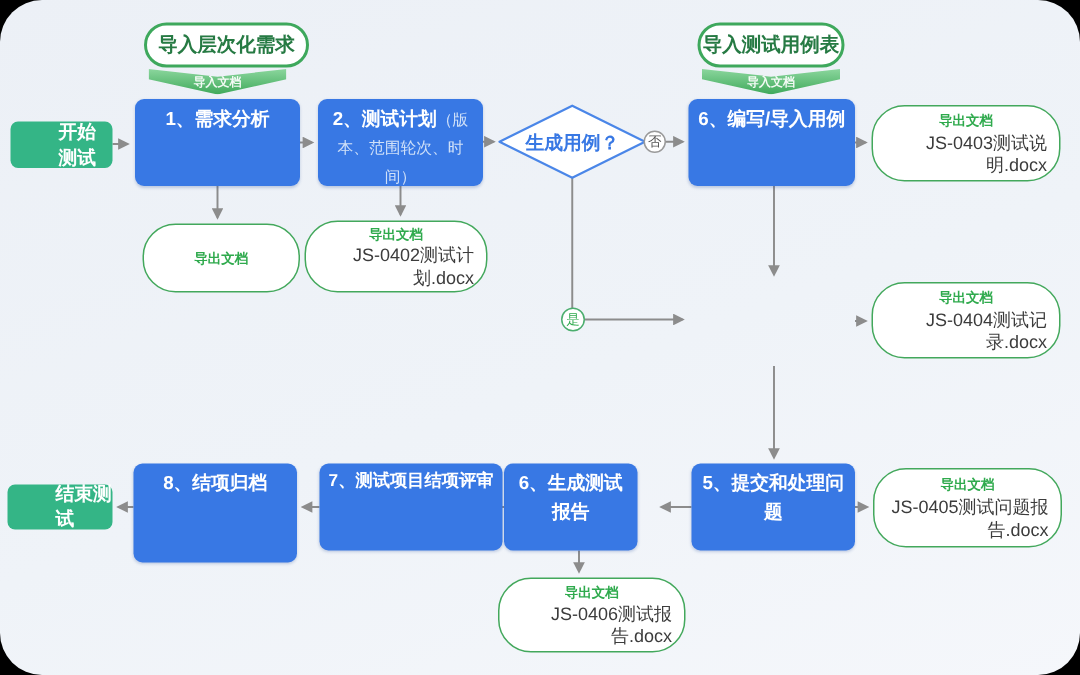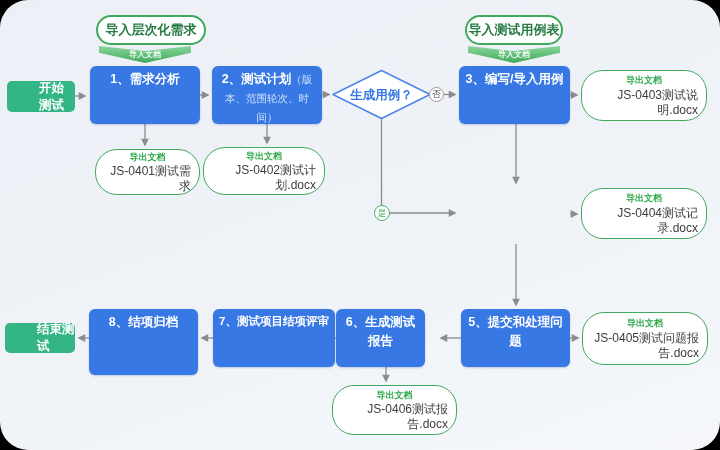--- a/index.html
+++ b/index.html
@@ -119,42 +119,41 @@
     <span>结束测试</span>
   </div>
 
   <div class="abs step" id="box1">
     <span>1、需求分析</span>
   </div>
   <div class="abs step" id="box2">
     <div><span>2、测试计划</span><span class="note">（版本、范围轮次、时间）</span></div>
   </div>
   <div class="abs step" id="box3">
-    <span>3、编写/导入用例</span>
+    <span>6、编写/导入用例</span>
   </div>
   <div class="abs step" id="box5">
     <span>5、提交和处理问题</span>
   </div>
   <div class="abs step" id="box6">
     <span>6、生成测试报告</span>
   </div>
   <div class="abs step" id="box7">
     <span>7、测试项目结项评审</span>
   </div>
   <div class="abs step" id="box8">
     <span>8、结项归档</span>
   </div>
 
   <div class="abs decision-label" id="dlabel">生成用例？</div>
   <div class="abs branch no" id="noC">否</div>
   <div class="abs branch yes" id="yesC">是</div>
 
   <div class="abs doc" id="doc1">
     <div class="tag">导出文档</div>
-    <div class="name">JS-0401测试需求</div>
   </div>
   <div class="abs doc" id="doc2">
     <div class="tag">导出文档</div>
     <div class="name">JS-0402测试计划.docx</div>
   </div>
   <div class="abs doc" id="doc3">
     <div class="tag">导出文档</div>
     <div class="name">JS-0403测试说明.docx</div>
   </div>
   <div class="abs doc" id="doc4">

